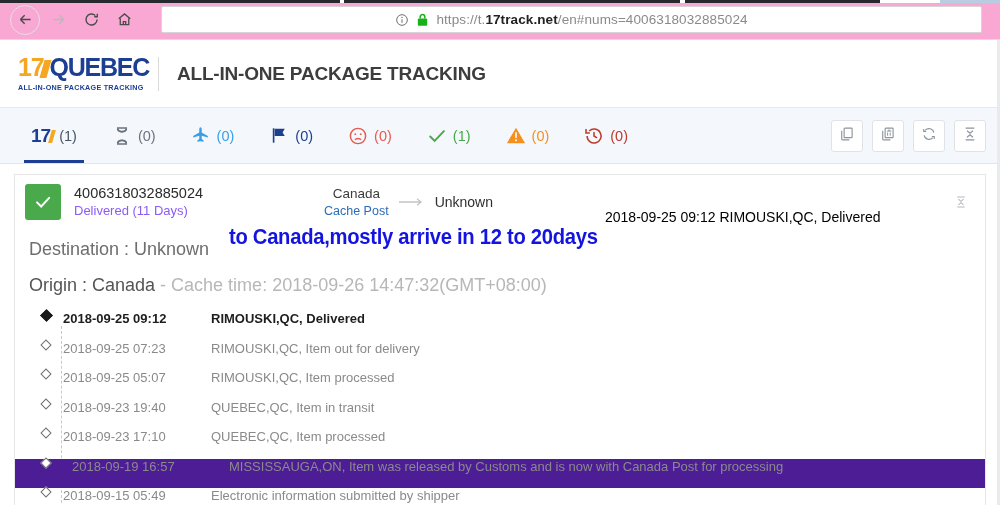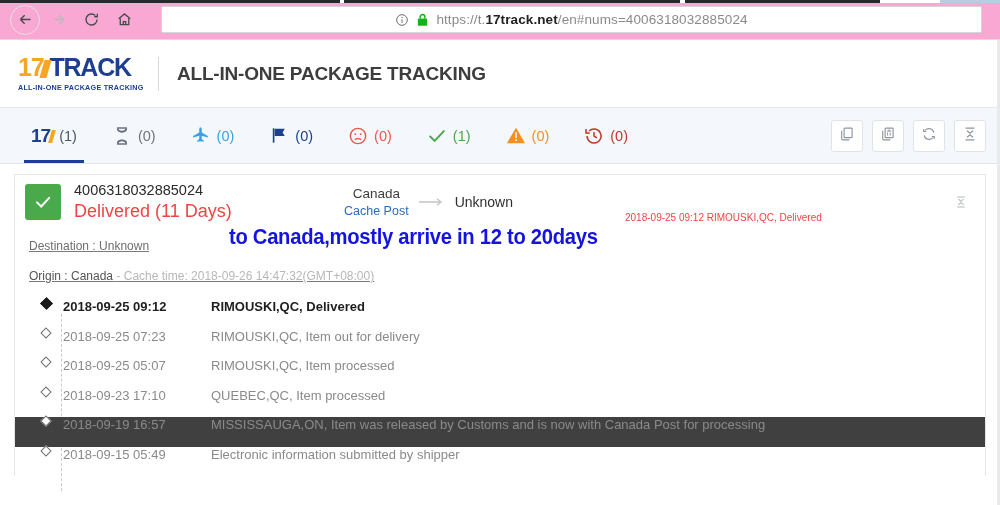--- a/index.html
+++ b/index.html
@@ -128,52 +128,52 @@
     display:flex; align-items:center;
     padding:10px 12px 10px 10px;
     height:54px;
   }
   .status-box{
     width:36px;height:36px;background:#4aa94a;border-radius:3px;
     display:flex;align-items:center;justify-content:center;flex:none;
   }
   .num-block{ margin-left:13px; width:250px; }
   .num-main{ font-size:14.5px; color:#2b2b2b; line-height:1.25; }
-  .num-sub{ font-size:18px; color:#ef4444; line-height:1.35; }
+  .num-sub{ font-size:13px; color:#8b5cf6; line-height:1.35; }
 
   .route{
-    display:flex; align-items:center; gap:10px; width:255px;margin-left:20px;
+    display:flex; align-items:center; gap:10px; width:255px;
   }
   .route-col{ text-align:center; line-height:1.3; }
   .route-top{ font-size:13.5px; color:#3c3c3c; }
   .route-link{ font-size:12.5px; color:#2b6cb8; cursor:pointer; }
   .route-arrow{ color:#bdbdbd; font-size:13px; display:flex; align-items:center; }
   .route-dest{ font-size:14px; color:#2f2f2f; }
 
-  .last-event{ font-size:10px; color:#ef4444; margin-left:26px; flex:1;margin-top:30px; }
+  .last-event{ font-size:14px; color:#000000; margin-left:26px; flex:1;margin-top:30px; }
   .card-collapse{ color:#9aa0a6; display:flex; align-items:center; justify-content:center; width:24px; }
 
   .card-meta{ padding:2px 0 6px 14px; position:relative; }
-  .meta-row{ font-size:12px; color:#7b7b7b; line-height:1; padding:9px 0;text-decoration:underline; }
+  .meta-row{ font-size:18px; color:#7b7b7b; line-height:1; padding:9px 0; }
   .meta-row .k{ color:#6e6e6e; }
   .meta-row .cache{ color:#b7b7b7; }
   .annotation{
     position:absolute; left:214px; top:-4px;
     color:#1414e0; font-weight:bold; font-size:21.5px;
     letter-spacing:-.3px; white-space:nowrap;
     transform:scaleX(.94); transform-origin:left center;
   }
 
   
   .timeline{ padding:2px 0 0 0; }
   .tl-row{
     display:flex; align-items:flex-start; height:29.5px;
     position:relative; font-size:13px; padding-left:14px;
   }
-  .tl-row.hl{ background:#404040; }
+  .tl-row.hl{ background:#4c1d95;gap:9px; }
   .tl-marker{ width:34px; display:flex; align-items:center; justify-content:center; position:relative; flex:none;}
   .diamond{ width:8px;height:8px;border:1.4px solid #6f6f6f;transform:rotate(45deg);background:#fff; }
   .diamond.filled{ background:#1a1a1a;border-color:#1a1a1a;width:9px;height:9px; }
   .tl-line{
     position:absolute; left:46px; width:1px;
     border-left:1px dashed #c9c9c9;
   }
   .tl-date{ width:132px; color:#8a8a8a; }
   .tl-desc{ color:#8a8a8a;padding-left:16px; }
   .tl-row.first .tl-date,
@@ -233,21 +233,21 @@
       <span class="url-text"><span>https://t.</span><b>17track.net</b><span>/en#nums=4006318032885024</span></span>
     </div>
   </div>
 </div>
 
 <div class="site-header">
   <div class="logo-block">
     <div class="logo-main">
       <span class="logo-17">17</span>
         <span class="logo-slash"></span>
-        <span class="logo-track">TRACK</span>
+        <span class="logo-track">QUEBEC</span>
     </div>
     <div class="logo-sub">ALL-IN-ONE PACKAGE TRACKING</div>
   </div>
   <div class="logo-div"></div>
   <div class="site-tagline">ALL-IN-ONE PACKAGE TRACKING</div>
 </div>
 
 <div class="tabstrip">
   <div class="tabs">
 
@@ -442,20 +442,27 @@
     </div>
 
     <div class="tl-row">
       <div class="tl-marker">
           <span class="diamond"></span>
         </div>
       <div class="tl-date">2018-09-25 05:07</div>
       <div class="tl-desc">RIMOUSKI,QC, Item processed</div>
     </div>
 
+    <div class="tl-row">
+      <div class="tl-marker">
+          <span class="diamond"></span>
+        </div>
+      <div class="tl-date">2018-09-23 19:40</div>
+      <div class="tl-desc">QUEBEC,QC, Item in transit</div>
+    </div>
 
     <div class="tl-row">
       <div class="tl-marker">
           <span class="diamond"></span>
         </div>
       <div class="tl-date">2018-09-23 17:10</div>
       <div class="tl-desc">QUEBEC,QC, Item processed</div>
     </div>
 
     <div class="tl-row hl">

